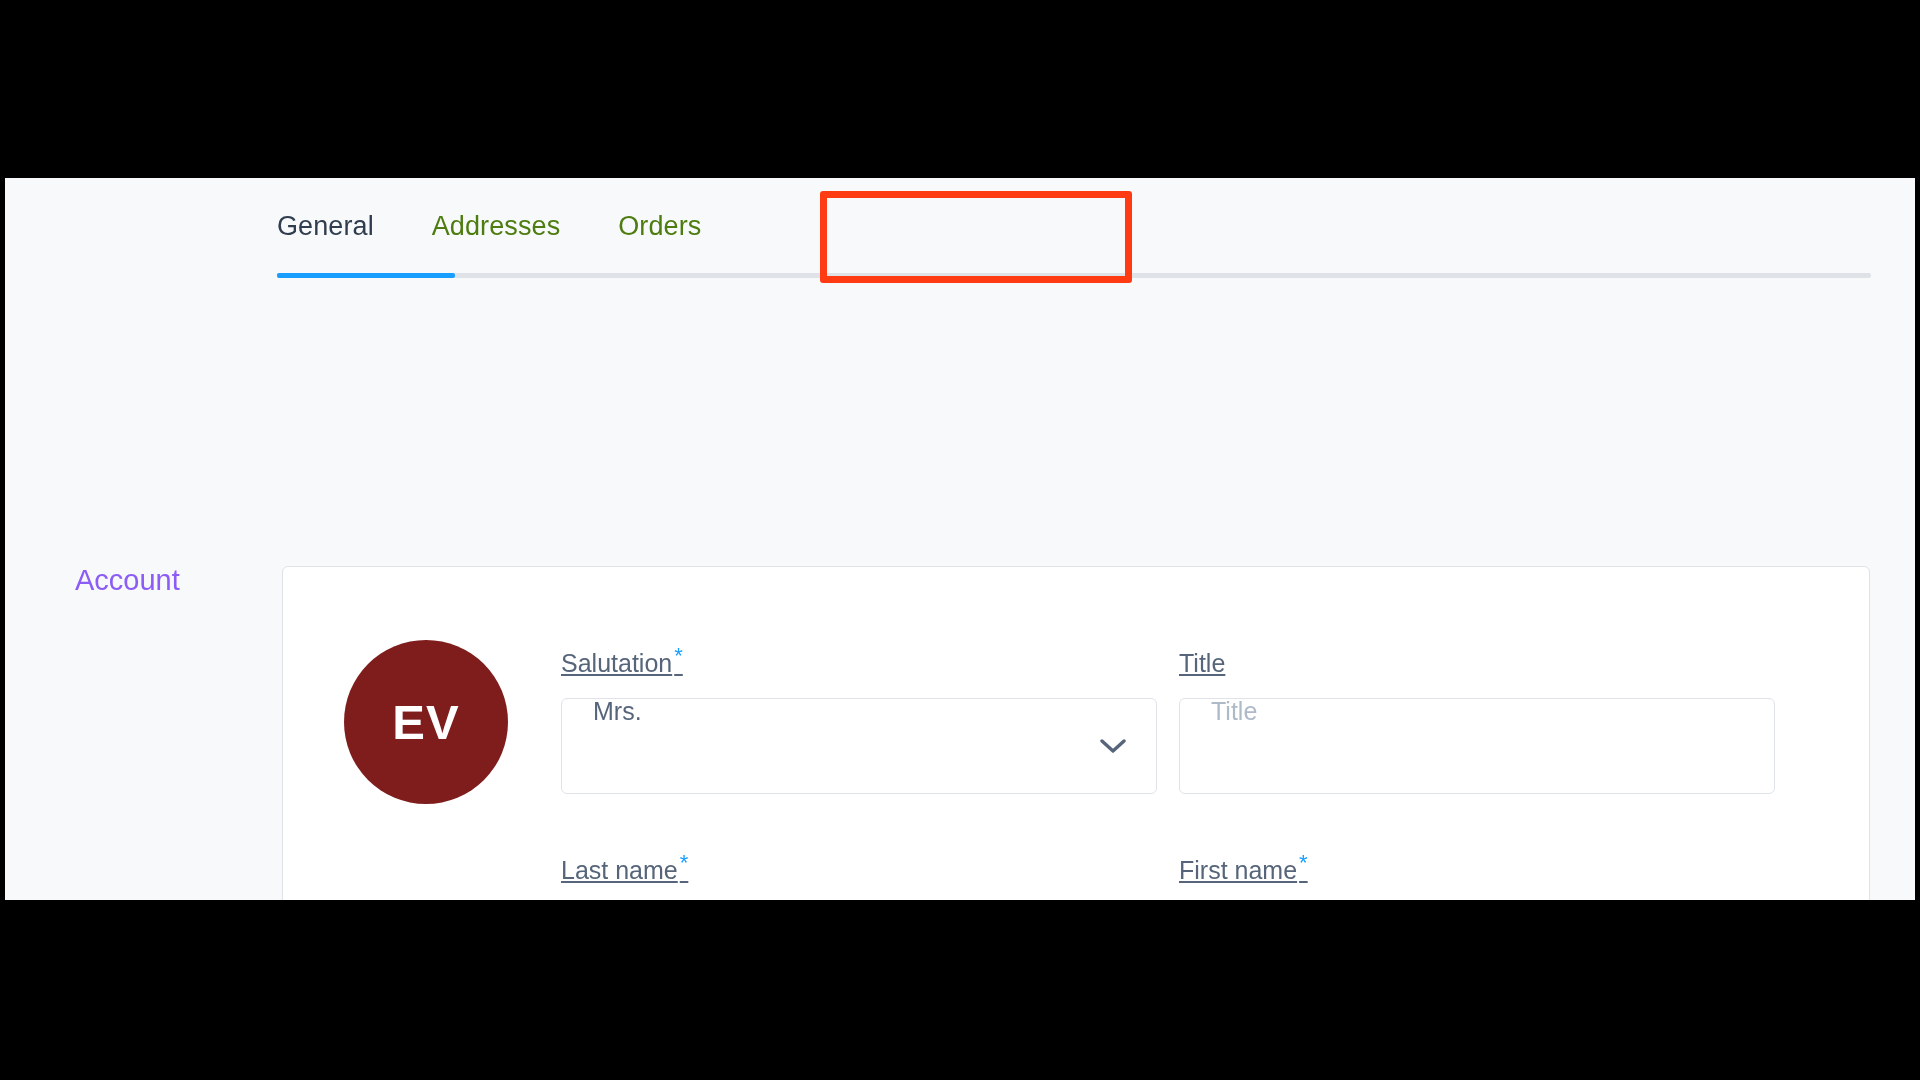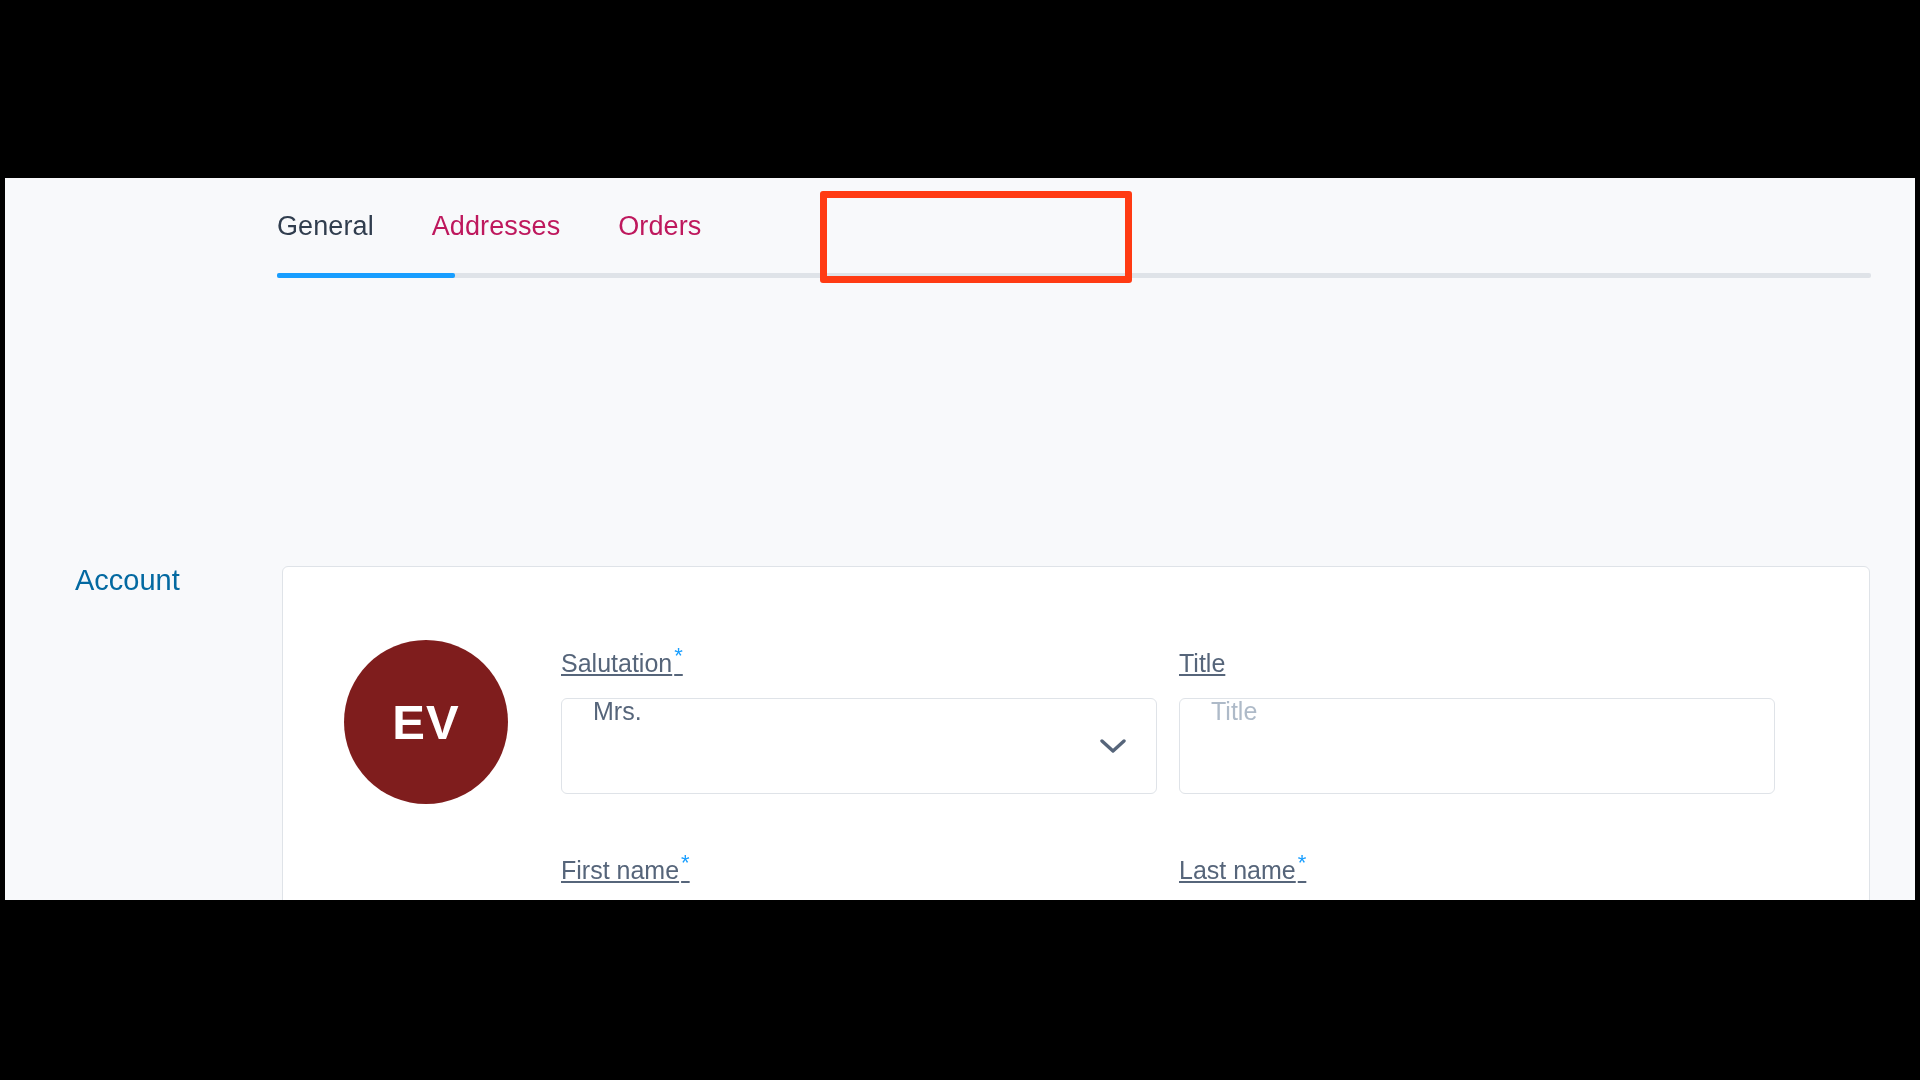--- a/index.html
+++ b/index.html
@@ -45,21 +45,21 @@
   .tab-strip {
     position: absolute;
     left: 272px;
     top: 14px;
     display: flex;
     align-items: flex-end;
     height: 74px;
   }
   .tab {
     font-size: 27px;
-    color: #be185d;
+    color: #4d7c0f;
     letter-spacing: 0.1px;
     padding: 0 0 26px 0;
     margin-right: 58px;
     white-space: nowrap;
     cursor: pointer;
     line-height: 1;
   }
   .tab.active {
     color: #303d4e;
   }
@@ -96,21 +96,21 @@
     border-radius: 3px;
     pointer-events: none;
   }
 
   
   #section-label {
     position: absolute;
     left: 70px;
     top: 388px;
     font-size: 29px;
-    color: #0369a1;
+    color: #8b5cf6;
     line-height: 1;
   }
 
   
   #account-card {
     position: absolute;
     left: 277px;
     top: 388px;
     width: 1588px;
     height: 520px;
@@ -260,26 +260,26 @@
             <div class="field-control">
               <span class="placeholder-text">Title</span>
             </div>
           </div>
 
         </div>
 
         <div class="form-row row2">
 
           <div class="field">
+            <span class="field-label"><span>Last name</span><span class="required-star">*</span></span>
+
+          </div>
+
+          <div class="field">
             <span class="field-label"><span>First name</span><span class="required-star">*</span></span>
-
-          </div>
-
-          <div class="field">
-            <span class="field-label"><span>Last name</span><span class="required-star">*</span></span>
 
           </div>
 
         </div>
 
       </div>
     </div>
 
   </div>
 </div>

